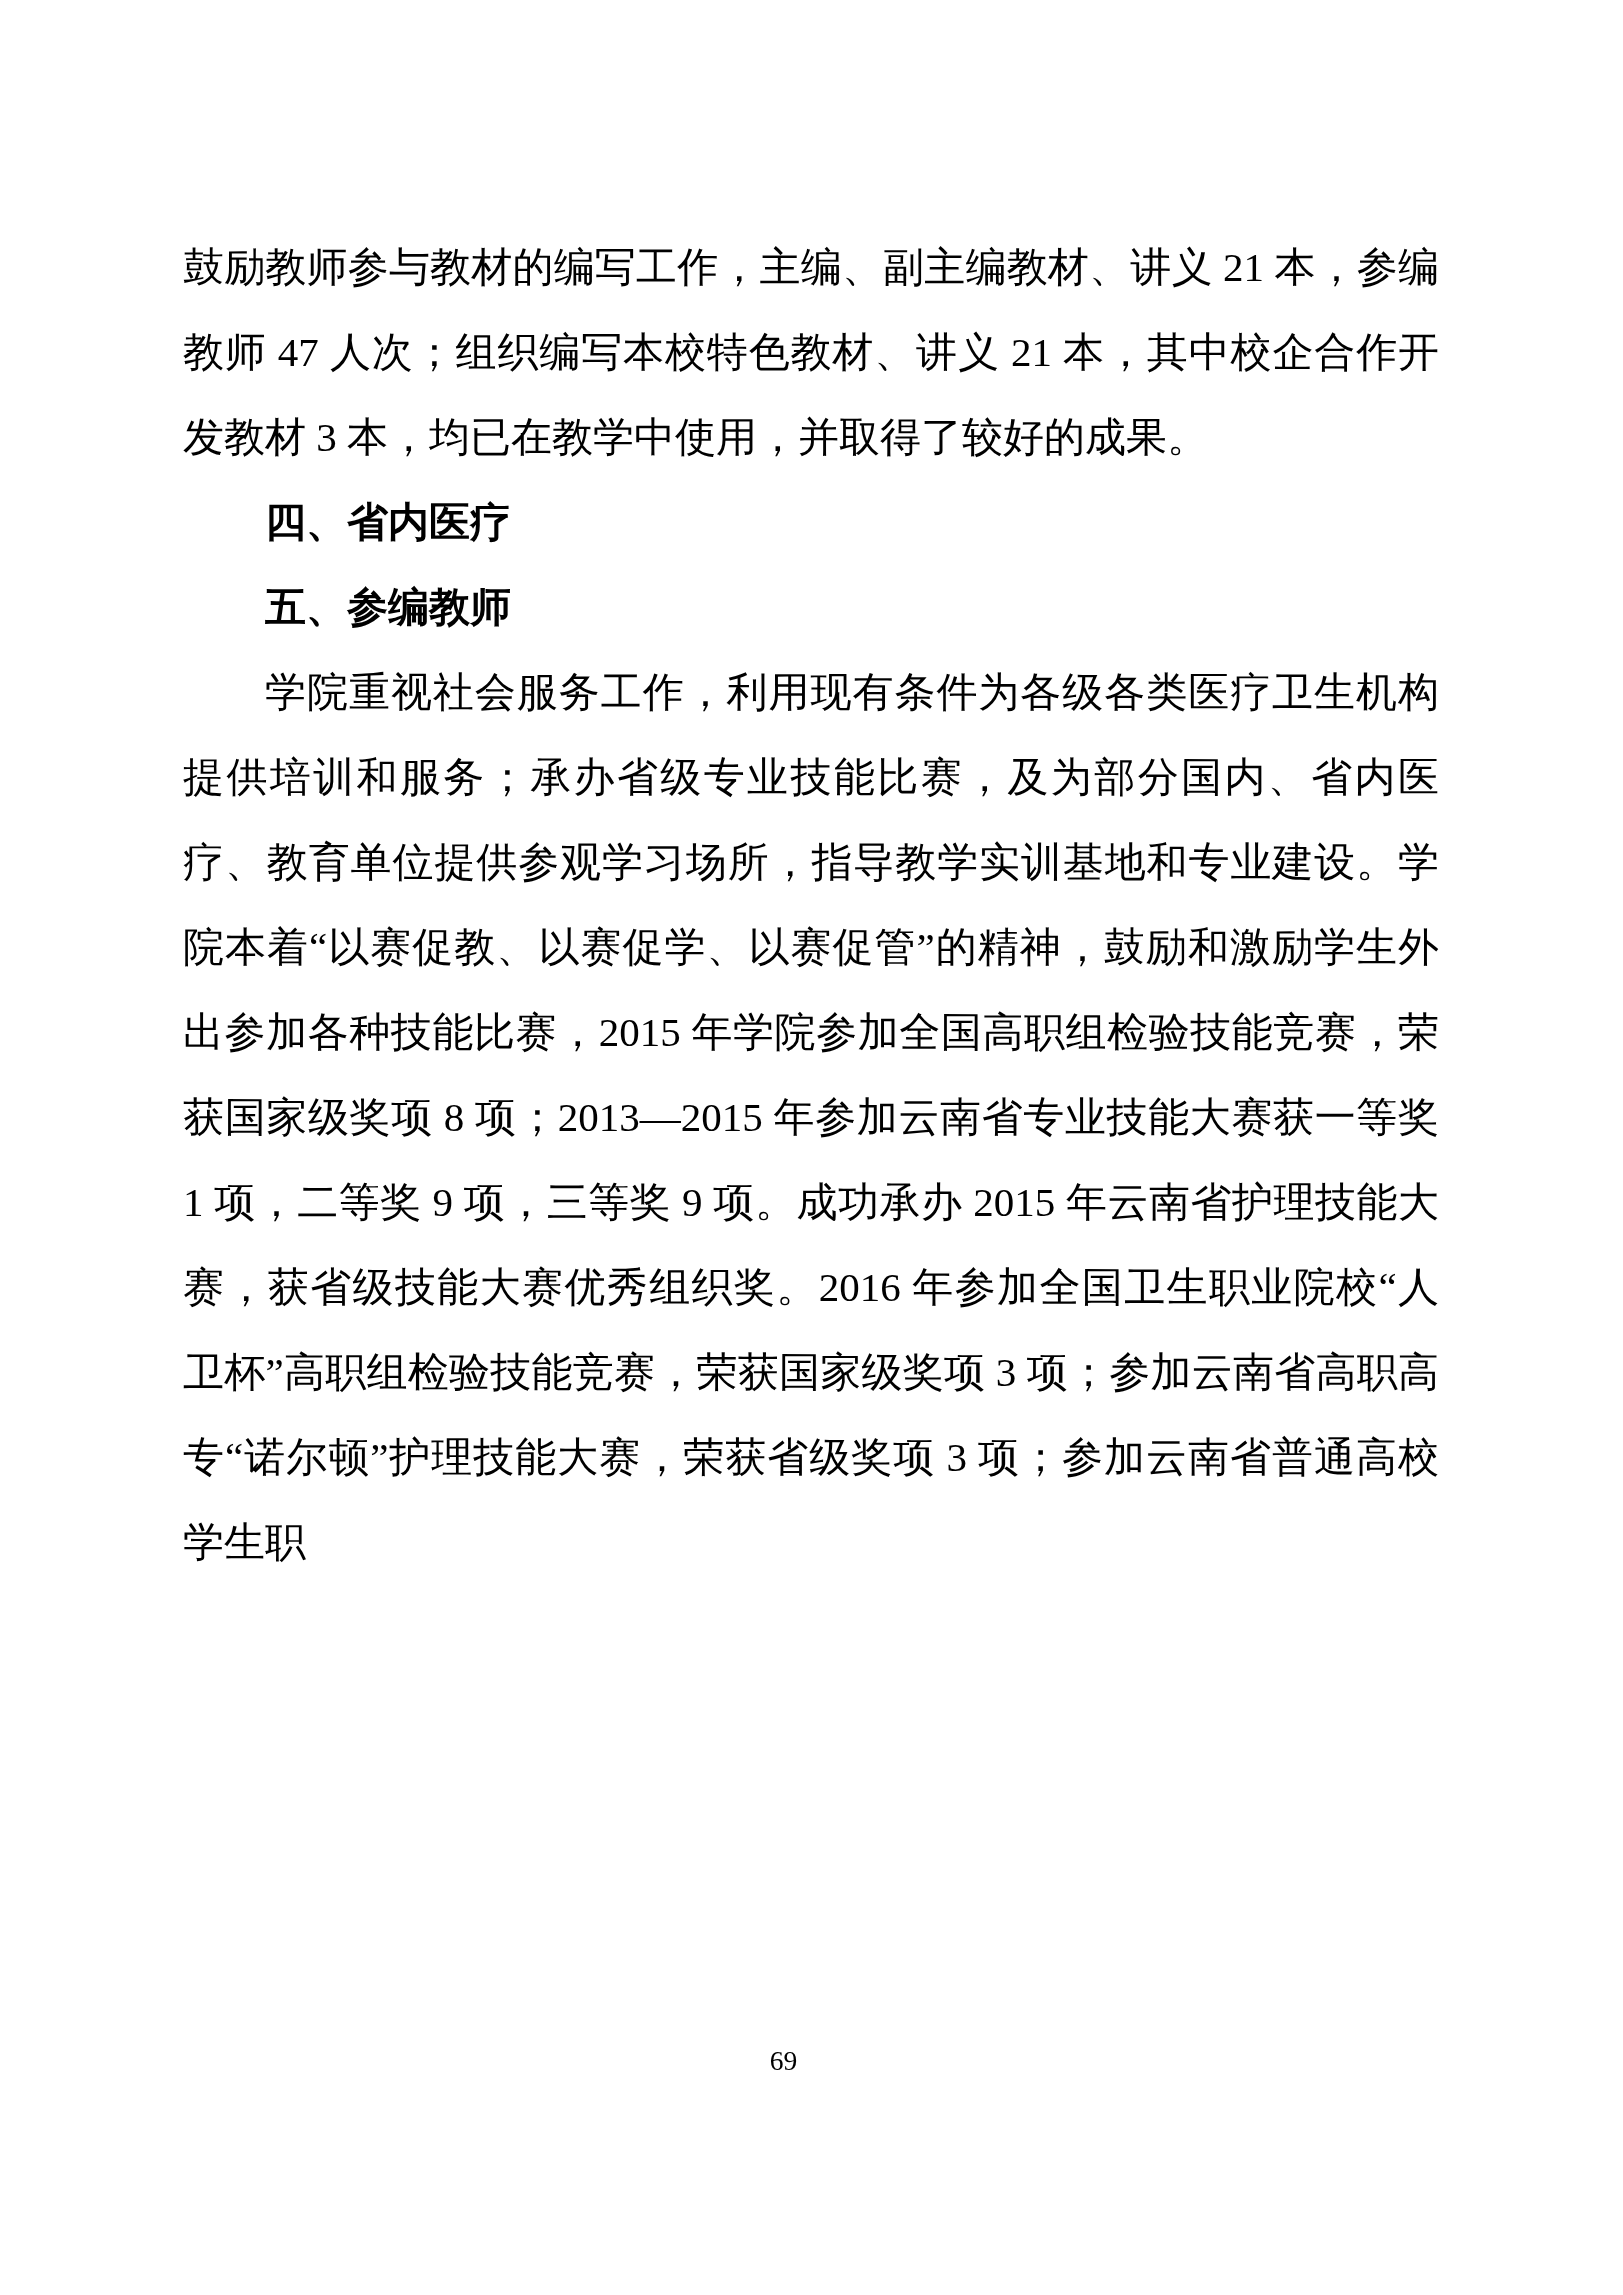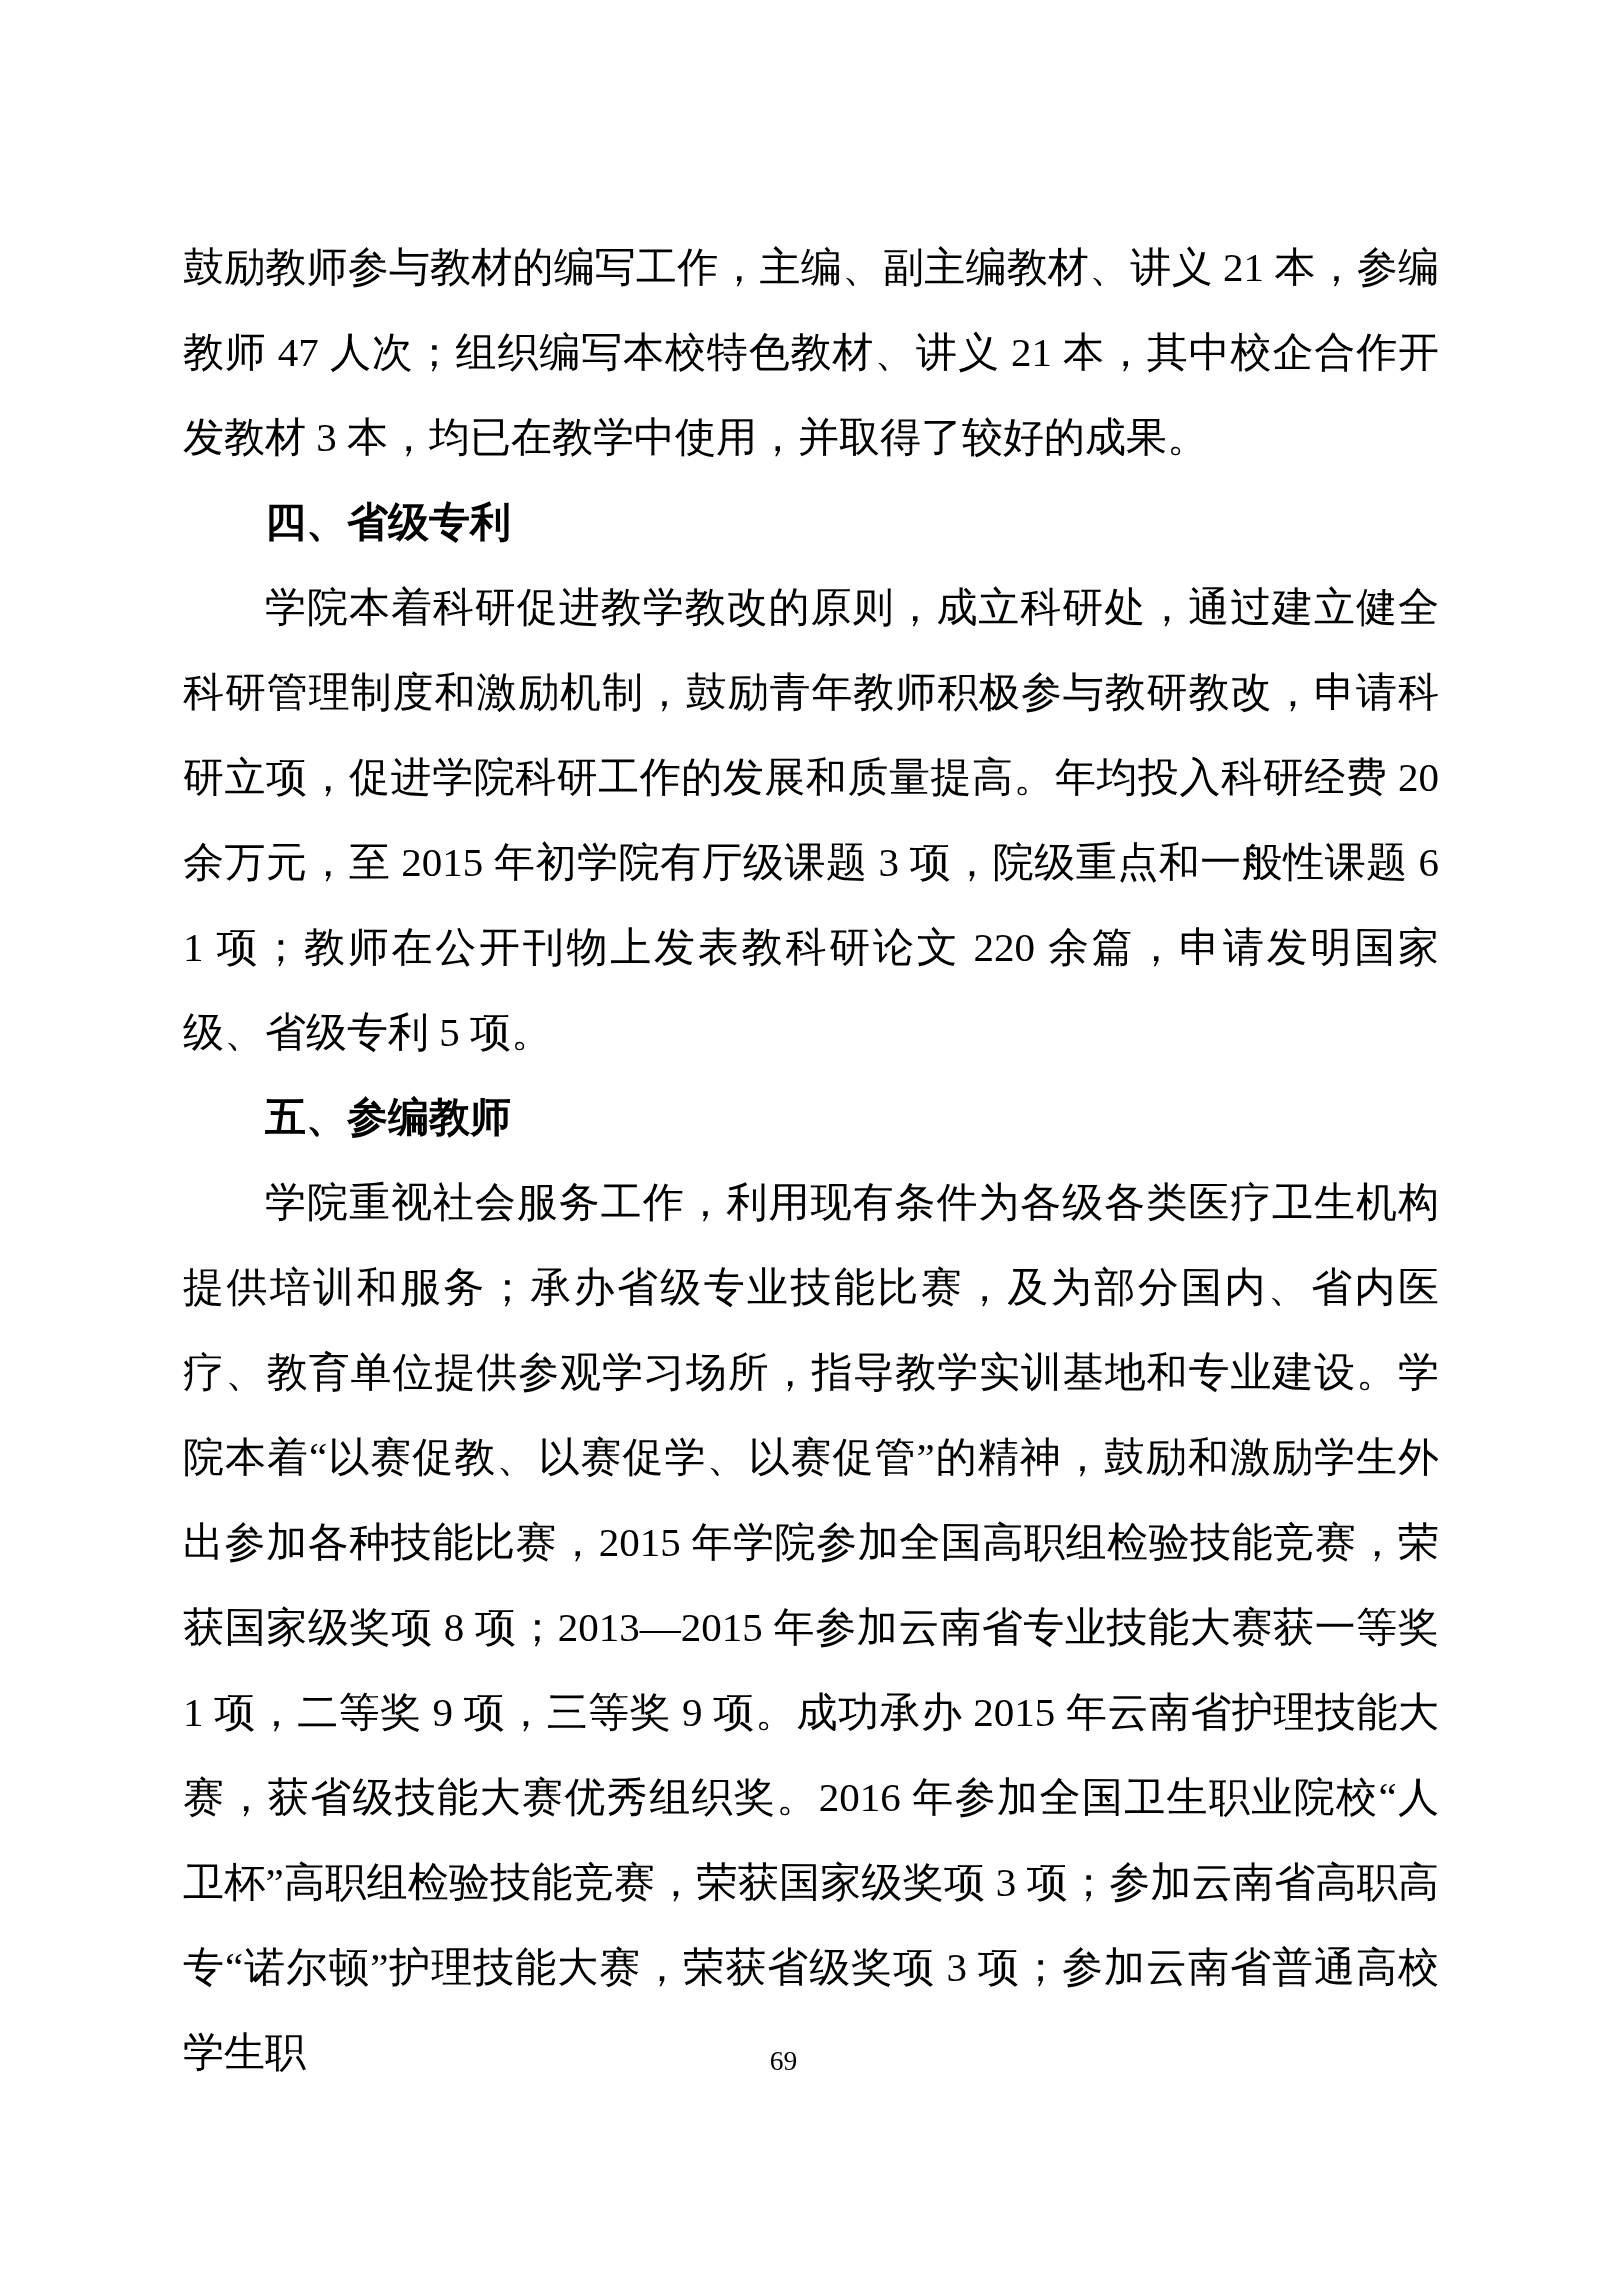--- a/index.html
+++ b/index.html
@@ -57,20 +57,19 @@
     line-height: 39px;
     font-family: "Liberation Serif", "DejaVu Serif", serif;
   }
 </style>
 </head>
 <body>
 
 <div class="page">
   <div class="content">
     <p class="para">鼓励教师参与教材的编写工作，主编、副主编教材、讲义 21 本，参编教师 47 人次；组织编写本校特色教材、讲义 21 本，其中校企合作开发教材 3 本，均已在教学中使用，并取得了较好的成果。</p>
-    <p class="heading">四、省级专利</p>
-    <p class="para indent">学院本着科研促进教学教改的原则，成立科研处，通过建立健全科研管理制度和激励机制，鼓励青年教师积极参与教研教改，申请科研立项，促进学院科研工作的发展和质量提高。年均投入科研经费 20 余万元，至 2015 年初学院有厅级课题 3 项，院级重点和一般性课题 61 项；教师在公开刊物上发表教科研论文 220 余篇，申请发明国家级、省级专利 5 项。</p>
+    <p class="heading">四、省内医疗</p>
     <p class="heading">五、参编教师</p>
     <p class="para indent">学院重视社会服务工作，利用现有条件为各级各类医疗卫生机构提供培训和服务；承办省级专业技能比赛，及为部分国内、省内医疗、教育单位提供参观学习场所，指导教学实训基地和专业建设。学院本着“以赛促教、以赛促学、以赛促管”的精神，鼓励和激励学生外出参加各种技能比赛，2015 年学院参加全国高职组检验技能竞赛，荣获国家级奖项 8 项；2013—2015 年参加云南省专业技能大赛获一等奖 1 项，二等奖 9 项，三等奖 9 项。成功承办 2015 年云南省护理技能大赛，获省级技能大赛优秀组织奖。2016 年参加全国卫生职业院校“人卫杯”高职组检验技能竞赛，荣获国家级奖项 3 项；参加云南省高职高专“诺尔顿”护理技能大赛，荣获省级奖项 3 项；参加云南省普通高校学生职</p>
   </div>
   <div class="footer">69</div>
 </div>
 
 
 </body></html>

